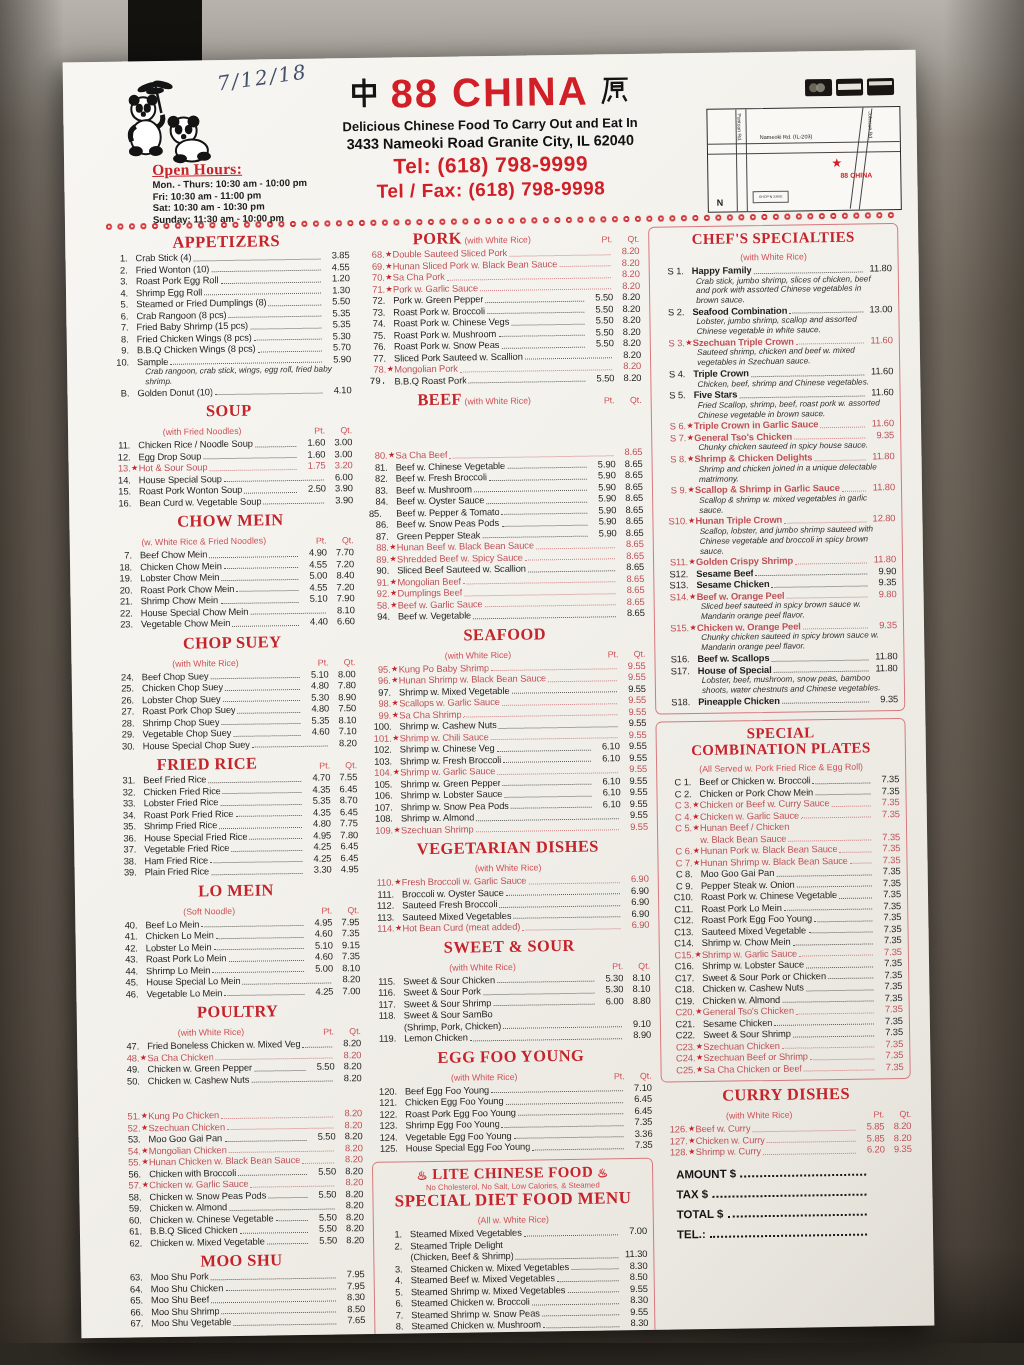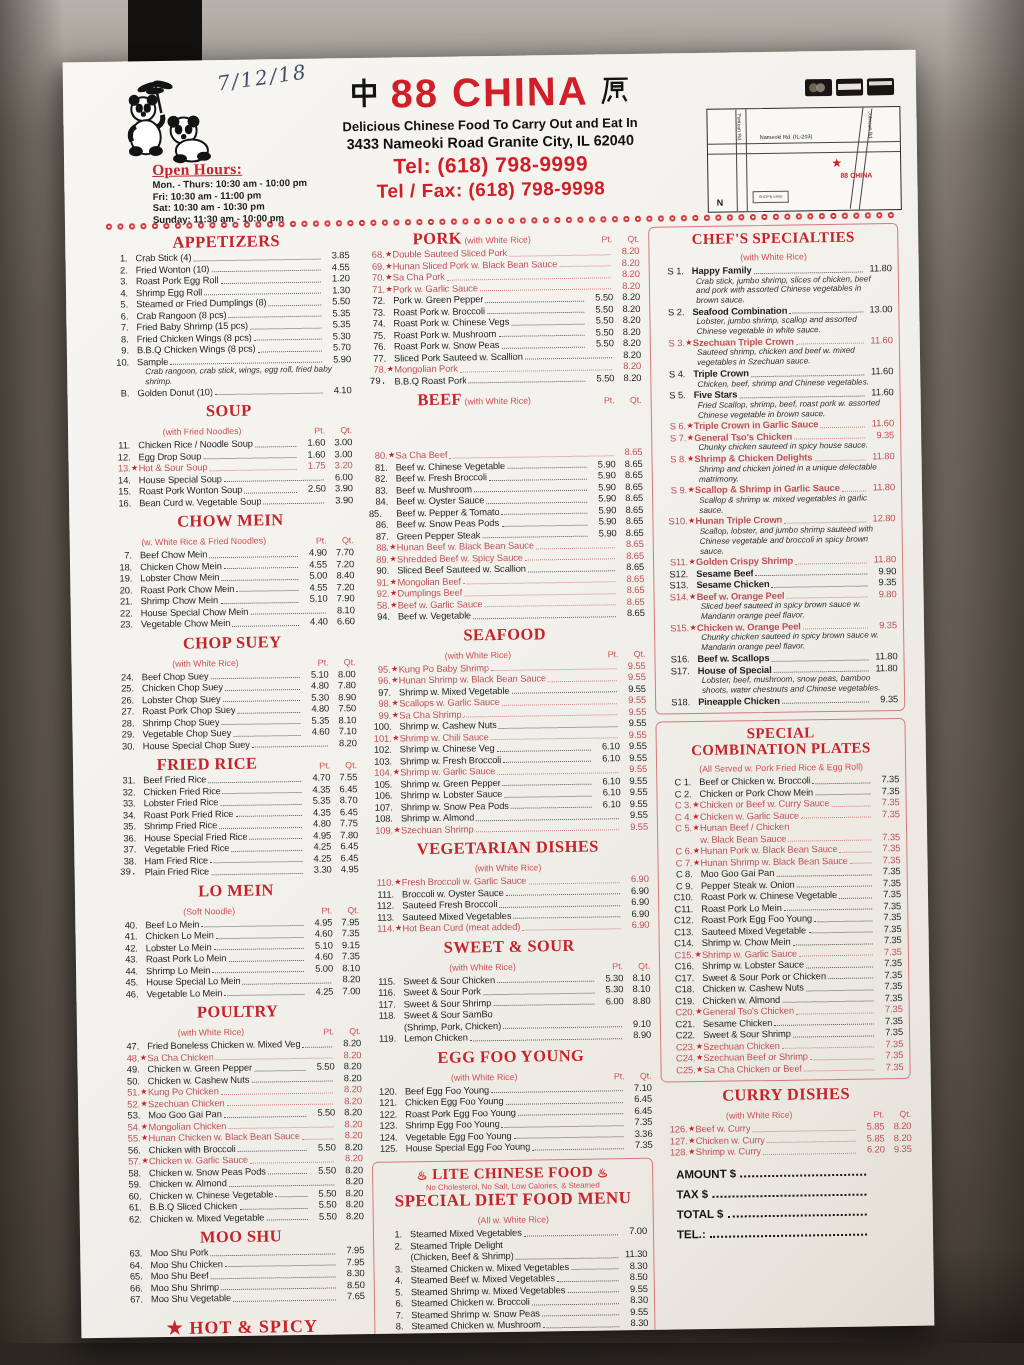--- a/index.html
+++ b/index.html
@@ -545,21 +545,21 @@
             </div>
             <div class="it">
               <span class="n" style="width: 24px;">38.</span>
               <span class="st"></span>
               <span class="nm">Ham Fried Rice</span>
               <span class="dt"></span>
               <span class="p">4.25</span>
               <span class="p">6.45</span>
             </div>
             <div class="it">
-              <span class="n" style="width: 24px; font-family: Liberation Mono, monospace;">39.</span>
+              <span class="n" style="width: 24px;">39.</span>
               <span class="st"></span>
               <span class="nm">Plain Fried Rice</span>
               <span class="dt"></span>
               <span class="p">3.30</span>
               <span class="p">4.95</span>
             </div>
           </div>
           <div class="sec">
             <div class="sh">
               <div class="t">LO MEIN</div>
@@ -657,21 +657,21 @@
               <span class="p">8.20</span>
             </div>
             <div class="it">
               <span class="n" style="width: 24px;">50.</span>
               <span class="st"></span>
               <span class="nm">Chicken w. Cashew Nuts</span>
               <span class="dt"></span>
               <span class="p">8.20</span>
             </div>
             <div class="it hot">
-              <span class="n" style="width: 24px;">51.</span>
+              <span class="n" style="width: 24px; margin-top: 24px;">51.</span>
               <span class="st">★</span>
               <span class="nm">Kung Po Chicken</span>
               <span class="dt"></span>
               <span class="p">8.20</span>
             </div>
             <div class="it hot">
               <span class="n" style="width: 24px;">52.</span>
               <span class="st">★</span>
               <span class="nm">Szechuan Chicken</span>
               <span class="dt"></span>

